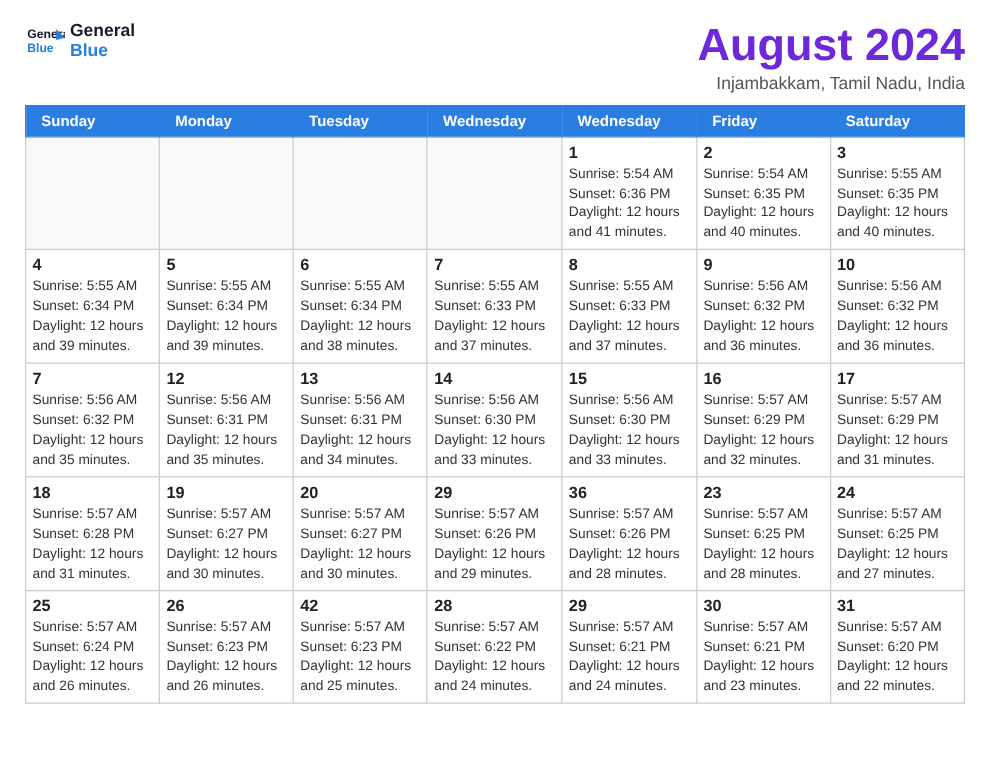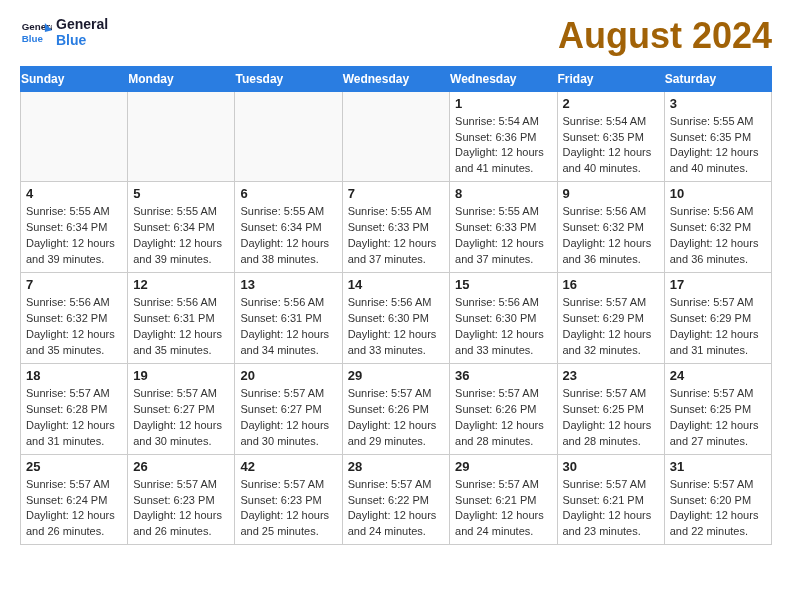--- a/index.html
+++ b/index.html
@@ -24,38 +24,38 @@
     .logo-icon {
       width: 32px;
       height: 32px;
     }
     .title-area {
       text-align: right;
     }
     .month-year {
       font-size: 36px;
       font-weight: bold;
-      color: #a16207;
+      color: #6d28d9;
       line-height: 1.1;
     }
     .location {
       font-size: 14px;
       color: #555;
       margin-top: 2px;
     }
     .calendar {
       width: 100%;
       border-collapse: collapse;
       font-size: 10.5px;
     }
     .calendar th {
       background: #2a7de1;
       color: #fff;
       text-align: left;
-      padding: 5px 0;
+      padding: 5px 12px;
       font-size: 12px;
       font-weight: bold;
       border: 1px solid #2a7de1;
     }
     .calendar td {
       border: 1px solid #ccc;
       vertical-align: top;
       padding: 4px 5px;
       width: 108px;
       height: 90px;
@@ -86,20 +86,21 @@
       <text x="2" y="29" font-size="11" font-weight="bold" fill="#2a7de1" font-family="Arial">Blue</text>
       <polygon points="28,8 36,16 28,18" fill="#2a7de1"></polygon>
     </svg>
     <div style="display:flex;flex-direction:column;line-height:1.15;">
       <span style="font-size:14px;font-weight:bold;color:#1a1a2e;">General</span>
       <span style="font-size:14px;font-weight:bold;color:#2a7de1;">Blue</span>
     </div>
   </div>
   <div class="title-area">
     <div class="month-year">August 2024</div>
+    <div class="location">Injambakkam, Tamil Nadu, India</div>
   </div>
 </div>
 
 <table class="calendar">
   <thead>
     <tr>
     <th>Sunday</th>
         <th>Monday</th>
         <th>Tuesday</th>
         <th>Wednesday</th>

